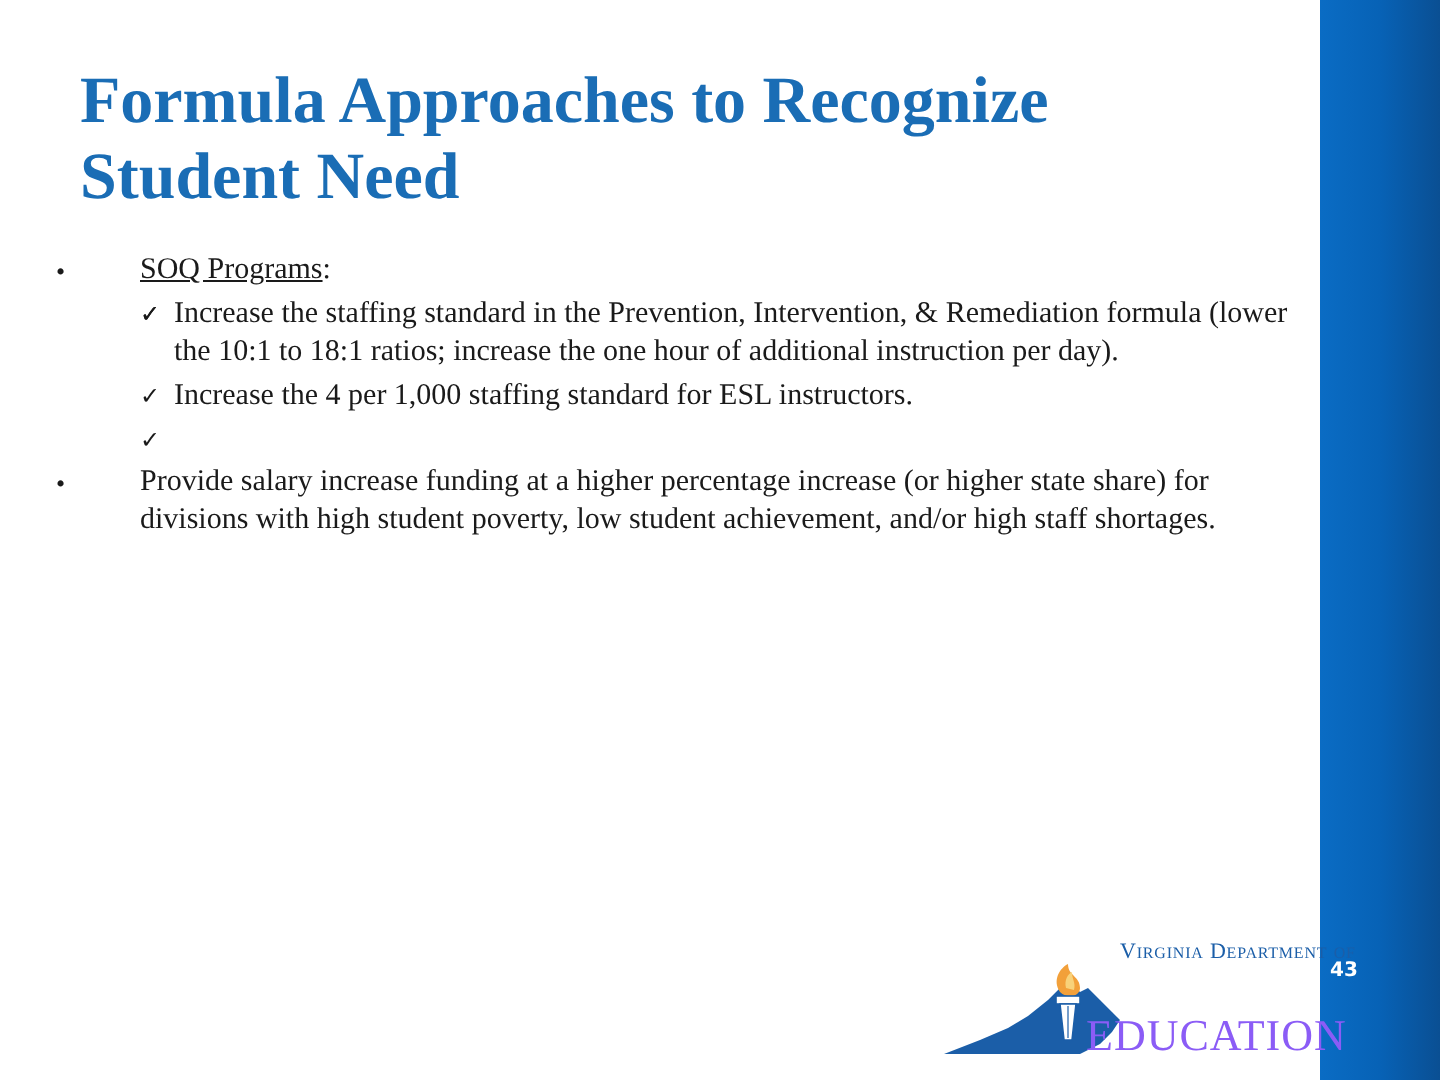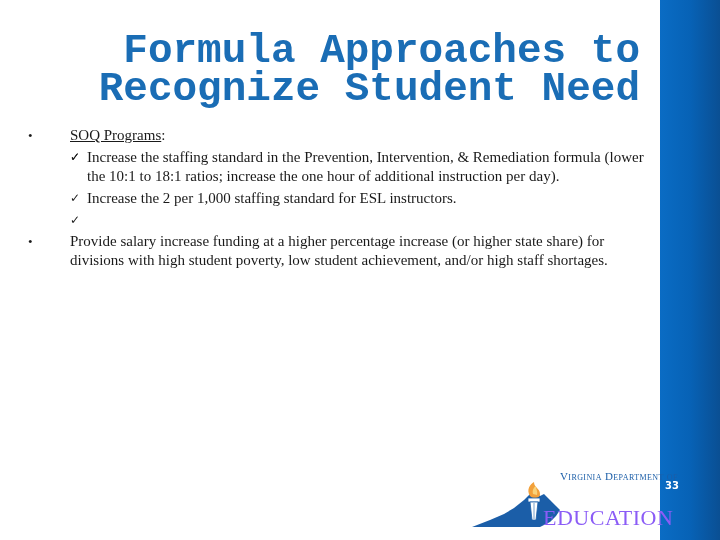--- a/index.html
+++ b/index.html
@@ -12,23 +12,23 @@
     position: absolute; left: 660px; top: 0; width: 60px; height: 540px;
     background: linear-gradient(to right, #0a6cc4 0%, #0762b6 50%, #0a4f93 100%);
   }
   .page-num {
     position: absolute; left: 665px; top: 480px;
     font-family: "DejaVu Sans", sans-serif; font-size: 10px; font-weight: bold;
     color: #ffffff;
   }
   .title {
     position: absolute; left: 40px; top: 32px; width: 600px;
-    text-align: right; color: #1a6db5;
-    font-family: Liberation Mono, monospace; font-weight: bold;
-    font-size: 41px; line-height: 38px;
+    text-align: left; color: #1a6db5;
+    font-family: Liberation Serif, serif; font-weight: bold;
+    font-size: 33px; line-height: 38px;
   }
   .content {
     position: absolute; left: 28px; top: 126px; width: 620px;
     color: #1a1a1a; font-size: 15px; line-height: 19px;
   }
   .section { position: relative; padding-left: 42px; }
   .section + .section { margin-top: 24px; }
   .bullet {
     position: absolute; left: 0; top: 0; font-size: 13px;
   }
@@ -49,40 +49,40 @@
   .logo-text-big {
     position: absolute; left: 543px; top: 507px;
     font-family: "Liberation Serif", serif; font-size: 22px; letter-spacing: 0.5px;
     color: #8b5cf6; line-height: 22px;
   }
 </style>
 </head>
 <body>
 
 <div class="sidebar"></div>
-<div class="page-num">33</div>
+<div class="page-num">43</div>
 
 <div class="title">Formula Approaches to Recognize Student Need</div>
 
 <div class="content">
   <div class="section">
     <span class="bullet">•</span>
     <div>
       <span class="heading">SOQ Programs</span><span>:</span>
     </div>
     <div class="check-item">
       <span class="check">✓</span>
     </div>
     <div class="check-item">
       <span class="check">✓</span>
       <span>Increase the staffing standard in the Prevention, Intervention, &amp; Remediation formula (lower the 10:1 to 18:1 ratios; increase the one hour of additional instruction per day).</span>
     </div>
     <div class="check-item">
       <span class="check">✓</span>
-      <span>Increase the 2 per 1,000 staffing standard for ESL instructors.</span>
+      <span>Increase the 4 per 1,000 staffing standard for ESL instructors.</span>
     </div>
     <div class="check-item">
       <span class="check">✓</span>
     </div>
   </div>
 
   <div class="section">
     <span class="bullet">•</span>
     <div class="para">Provide salary increase funding at a higher percentage increase (or higher state share) for divisions with high student poverty, low student achievement, and/or high staff shortages.</div>
   </div>

